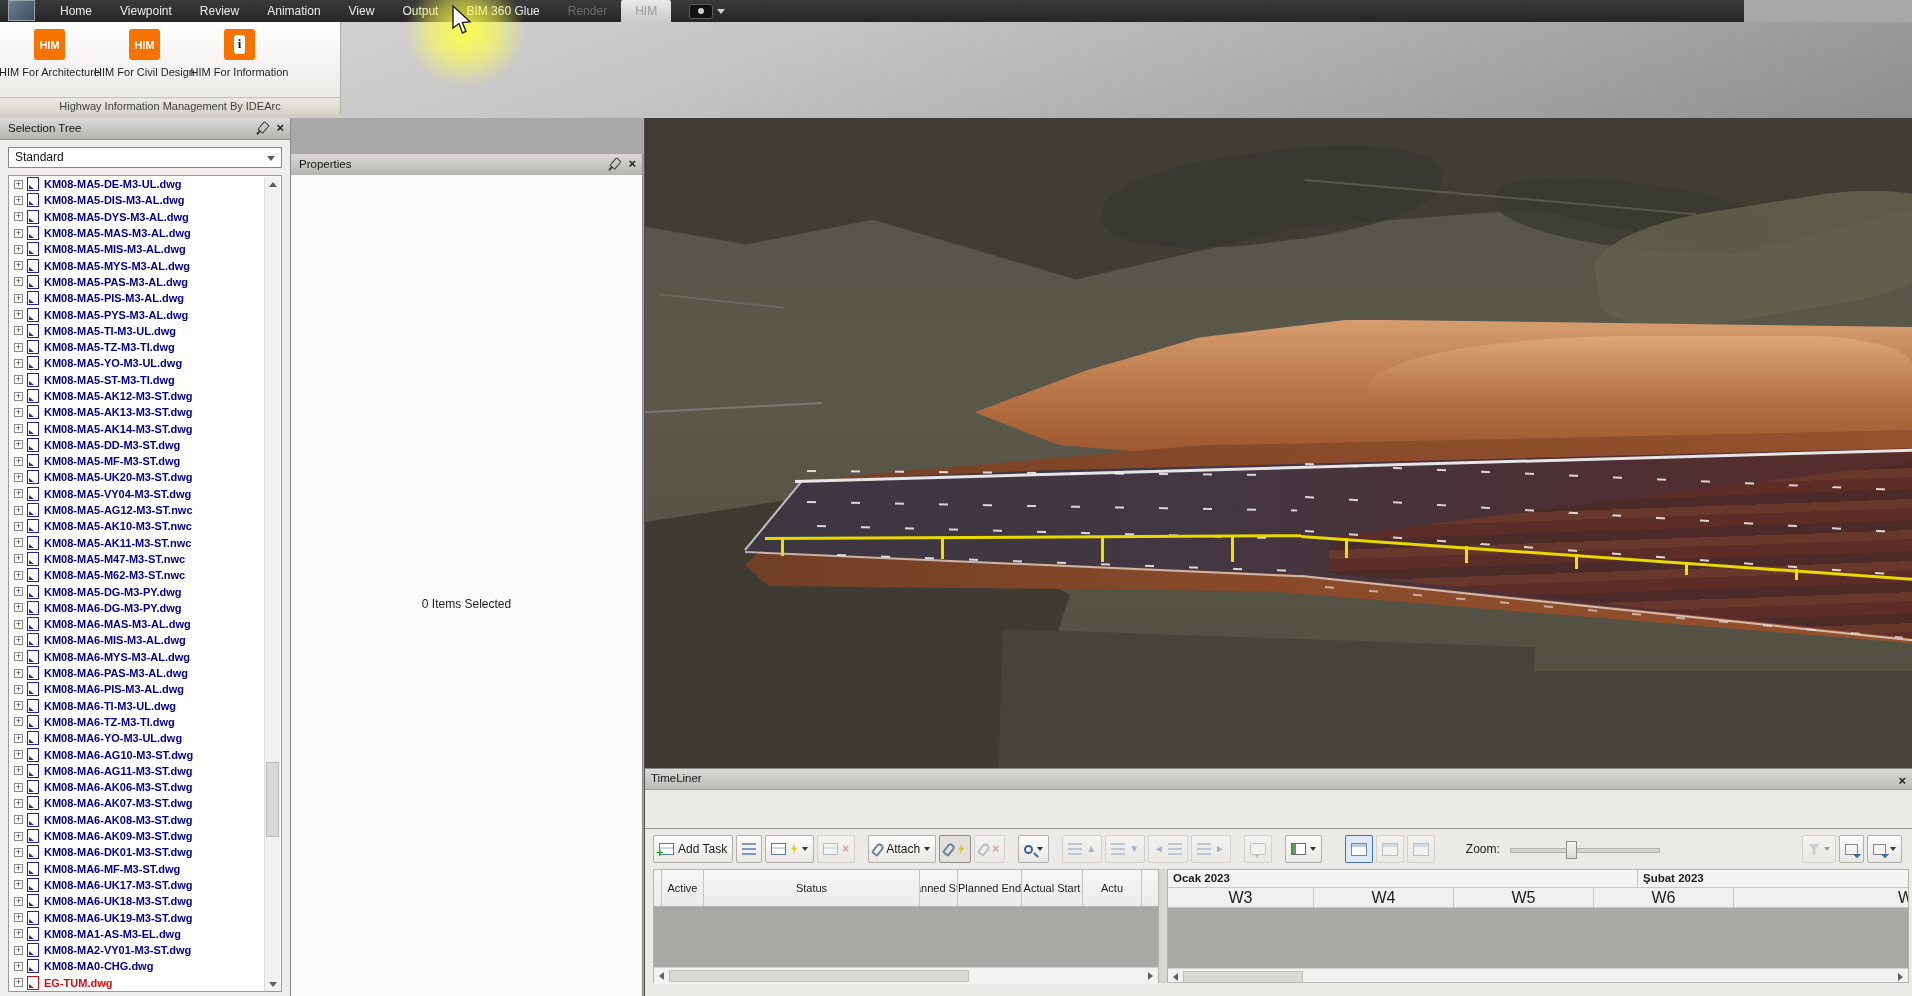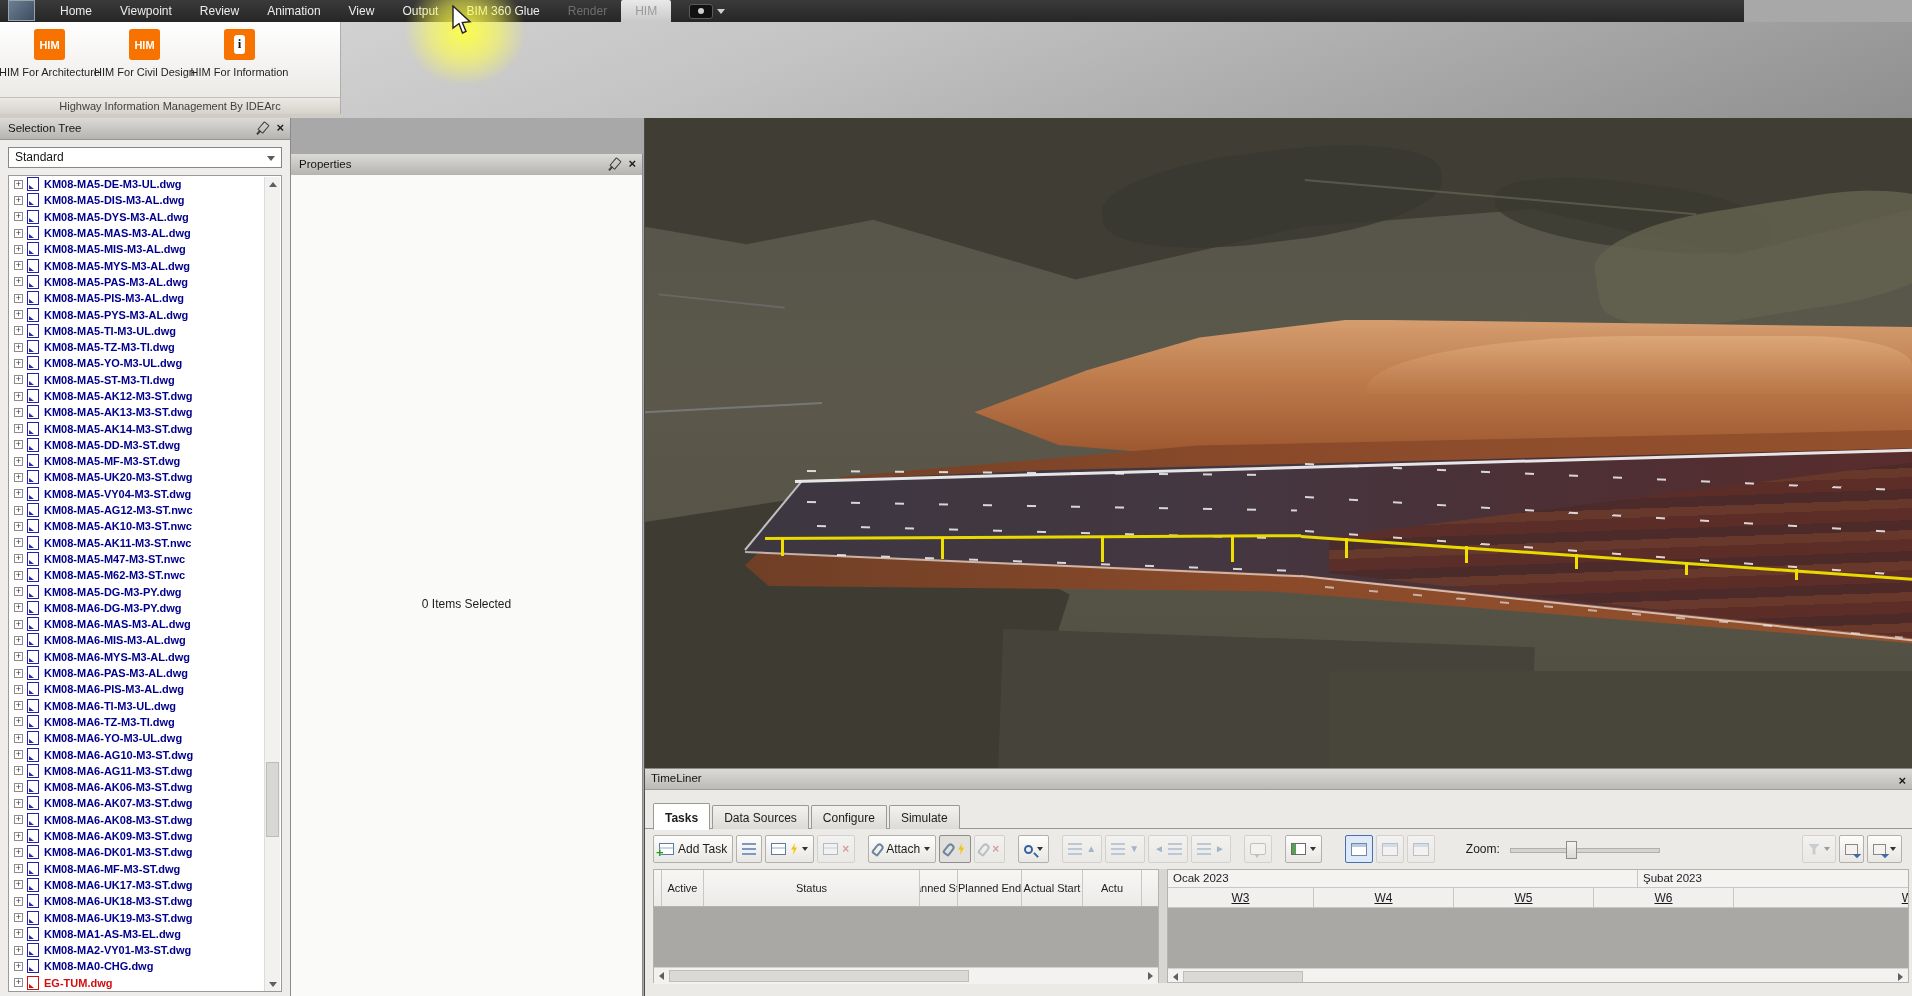--- a/index.html
+++ b/index.html
@@ -138,24 +138,24 @@
   .gbody{height:60px;background:#a9a8a5;}
   .hscroll{position:relative;height:16px;background:#f3f2f1;border-top:1px solid #d4d2cf;display:flex;align-items:center;}
   .harr{width:15px;display:flex;justify-content:center;}
   .tri-l{width:0;height:0;border-top:4px solid transparent;border-bottom:4px solid transparent;border-right:5px solid #5f5f5f;}
   .tri-r{width:0;height:0;border-top:4px solid transparent;border-bottom:4px solid transparent;border-left:5px solid #5f5f5f;}
   .hthumb{height:12px;background:#dbd9d6;border:1px solid #c0beba;box-sizing:border-box;}
   .splitter{position:absolute;left:514px;top:100px;width:8px;height:114px;background:#d8d6d2;}
   
   .gantt{position:absolute;left:522px;top:100px;width:742px;height:114px;background:#fff;border:1px solid #b5b3af;box-sizing:border-box;overflow:hidden;}
   .mrow{display:flex;height:17px;border-bottom:1px solid #c9c7c4;background:#f4f3f2;}
-  .mcell{font-size:11.5px;color:#1c1c1c;line-height:16px;padding-left:5px;border-right:1px solid #c9c7c4;box-sizing:border-box;overflow:hidden;white-space:nowrap;}
+  .mcell{font-size:11.5px;color:#1c1c1c;line-height:16px;padding-left:5px;border-right:1px solid #c9c7c4;box-sizing:border-box;overflow:hidden;white-space:nowrap;font-weight:bold;}
   .mcell:nth-child(1){width:470px;} .mcell:nth-child(2){flex:1;border-right:none;}
   .wrow{display:flex;height:19px;border-bottom:1px solid #c9c7c4;background:#f1f0ef;}
-  .wcell{font-size:12px;color:#1c1c1c;display:flex;align-items:center;justify-content:center;border-right:1px solid #c9c7c4;box-sizing:border-box;position:relative;overflow:hidden;text-decoration:underline;}
+  .wcell{font-size:16px;color:#1c1c1c;display:flex;align-items:center;justify-content:center;border-right:1px solid #c9c7c4;box-sizing:border-box;position:relative;overflow:hidden;}
   .wcell:nth-child(1){width:146px;} .wcell:nth-child(2){width:140px;text-align:right;}
   .wcell:nth-child(3){width:140px;} .wcell:nth-child(4){width:140px;}
   .wcell:nth-child(5){width:174px;border-right:none;justify-content:flex-end;}
   .wcell:nth-child(5) span{margin-right:-5px;}
   .gt-body{height:60px;background:#a9a8a5;}
 </style>
 </head>
 <body>
 
 <div id="app">
@@ -548,27 +548,20 @@
     <div class="ytick" style="position:absolute;left:1040px;top:444px;height:13px"></div>
     <div class="ytick" style="position:absolute;left:1150px;top:451px;height:11px"></div>
   </div>
 
   <div class="tl">
     <div class="tl-hdr">
       <span>TimeLiner</span>
       <span class="tl-x">×</span>
     </div>
     <div class="tabs-base"></div>
-    <div class="tabs">
-
-    <div class="tab active">Tasks</div>
-        <div class="tab">Data Sources</div>
-        <div class="tab">Configure</div>
-        <div class="tab">Simulate</div>
-      </div>
 
     <div class="toolbar">
       <div class="tbtn">
         <span class="g g-task">
             <span class="g-plus">+</span>
           </span>
         <span>Add Task</span>
       </div>
       <div class="tbtn">
           <span class="g g-rows"></span>

